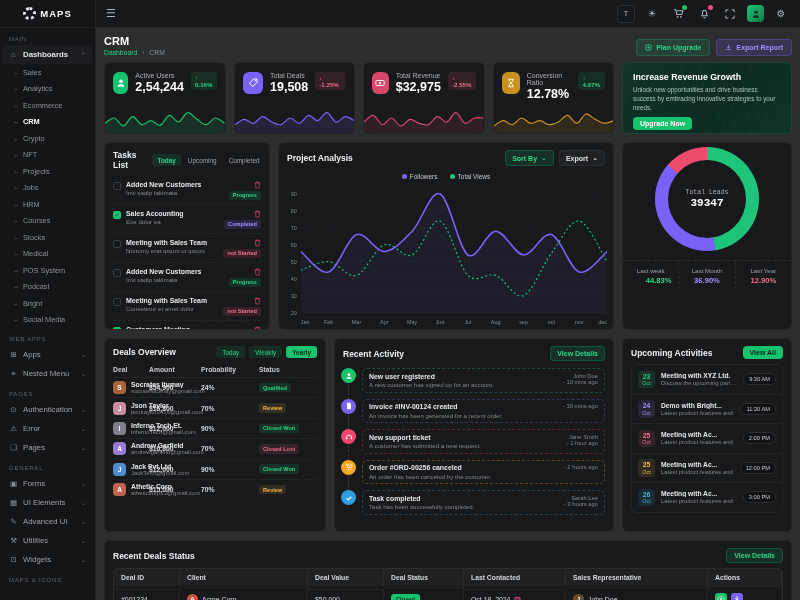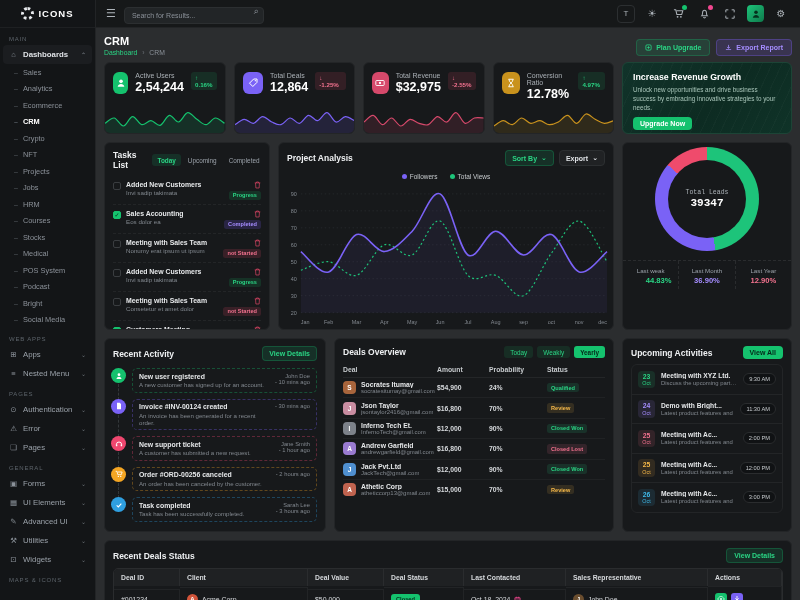--- a/index.html
+++ b/index.html
@@ -182,21 +182,21 @@
   svg { display:block; }
 </style>
 </head>
 <body>
 
 <div class="app">
 
   <aside class="sidebar">
     <div class="logo">
       <span class="logo-mark"></span>
-      <span class="logo-text">ICONS</span>
+      <span class="logo-text">MAPS</span>
     </div>
     <nav id="sidenav">
         <div class="nav-label">MAIN</div>
         <div class="nav-item open">
           <span class="glyph">⌂</span>
           <span>Dashboards</span>
           <span class="chev">⌃</span>
         </div>
         <div class="sub-item">
           <span class="dash">–</span>
@@ -316,24 +316,20 @@
           <span class="chev">⌄</span>
         </div>
         <div class="nav-label">MAPS &amp; ICONS</div>
       </nav>
   </aside>
 
   <div class="main">
 
     <header class="topbar">
       <span class="hamburger">☰</span>
-      <div class="search-wrap">
-        <input type="text" placeholder="Search for Results..." style="">
-        <span class="search-glass">⌕</span>
-      </div>
       <div class="topbar-spacer"></div>
       <span class="tb-icon boxed">T</span>
       <span class="tb-icon">☀</span>
       <span class="tb-icon">
         <svg width="11" height="11" viewBox="0 0 12 12">
             <path d="M1 2h2l1.2 5h5.3l1.2-4H4" fill="none" stroke="#aab0b6" stroke-width="1.1"></path>
             <circle cx="5" cy="9.6" r="1" fill="#aab0b6"></circle>
             <circle cx="8.6" cy="9.6" r="1" fill="#aab0b6"></circle>
           </svg>
         <span class="dot green"></span>
@@ -411,21 +407,21 @@
         <div class="panel stat-card" id="stat1">
             <div class="stat-top">
               <span class="stat-ico" style="background: rgb(122, 98, 246);">
                 <svg width="10" height="10" viewBox="0 0 12 12">
                   <path d="M6.8 1.2h4v4l-5 5-4-4z" fill="none" stroke="#fff" stroke-width="1.2"></path>
                   <circle cx="8.8" cy="3.2" r=".8" fill="#fff"></circle>
                 </svg>
               </span>
               <div>
                 <div class="stat-label">Total Deals</div>
-                <div class="stat-value">12,864</div>
+                <div class="stat-value">19,508</div>
               </div>
               <span class="stat-badge badge-down">↓ -1.25%</span>
             </div>
             <svg class="spark" viewBox="0 0 120 26" preserveAspectRatio="none">
               <path d="M0,17.666666666666668C1.5384615384615383,16.77777777777778,6.153846153846153,12.555555555555555,9.23076923076923,12.333333333333334C12.307692307692307,12.111111111111112,15.384615384615383,16.77777777777778,18.46153846153846,16.333333333333336C21.538461538461537,15.888888888888891,24.615384615384613,9.888888888888891,27.69230769230769,9.666666666666668C30.769230769230766,9.444444444444445,33.84615384615385,13.666666666666666,36.92307692307692,15C39.99999999999999,16.333333333333332,43.076923076923066,18.333333333333336,46.153846153846146,17.666666666666668C49.230769230769226,17,52.3076923076923,11.222222222222221,55.38461538461538,11C58.46153846153846,10.777777777777779,61.53846153846153,16.77777777777778,64.61538461538461,16.333333333333336C67.6923076923077,15.888888888888891,70.76923076923076,8.777777777777779,73.84615384615384,8.333333333333334C76.92307692307692,7.888888888888889,79.99999999999999,14.11111111111111,83.07692307692307,13.666666666666666C86.15384615384615,13.222222222222221,89.23076923076921,5.444444444444442,92.30769230769229,5.666666666666664C95.38461538461537,5.888888888888887,98.46153846153845,14.333333333333332,101.53846153846153,15C104.61538461538461,15.666666666666668,107.69230769230768,9.88888888888889,110.76923076923076,9.666666666666668C113.84615384615384,9.444444444444446,118.46153846153845,13,119.99999999999999,13.666666666666666 L120,26 L0,26 Z" fill="#7a62f6" opacity="0.14"></path>
               <path d="M0,17.666666666666668C1.5384615384615383,16.77777777777778,6.153846153846153,12.555555555555555,9.23076923076923,12.333333333333334C12.307692307692307,12.111111111111112,15.384615384615383,16.77777777777778,18.46153846153846,16.333333333333336C21.538461538461537,15.888888888888891,24.615384615384613,9.888888888888891,27.69230769230769,9.666666666666668C30.769230769230766,9.444444444444445,33.84615384615385,13.666666666666666,36.92307692307692,15C39.99999999999999,16.333333333333332,43.076923076923066,18.333333333333336,46.153846153846146,17.666666666666668C49.230769230769226,17,52.3076923076923,11.222222222222221,55.38461538461538,11C58.46153846153846,10.777777777777779,61.53846153846153,16.77777777777778,64.61538461538461,16.333333333333336C67.6923076923077,15.888888888888891,70.76923076923076,8.777777777777779,73.84615384615384,8.333333333333334C76.92307692307692,7.888888888888889,79.99999999999999,14.11111111111111,83.07692307692307,13.666666666666666C86.15384615384615,13.222222222222221,89.23076923076921,5.444444444444442,92.30769230769229,5.666666666666664C95.38461538461537,5.888888888888887,98.46153846153845,14.333333333333332,101.53846153846153,15C104.61538461538461,15.666666666666668,107.69230769230768,9.88888888888889,110.76923076923076,9.666666666666668C113.84615384615384,9.444444444444446,118.46153846153845,13,119.99999999999999,13.666666666666666" fill="none" stroke="#7a62f6" stroke-width="1.2"></path>
             </svg>
           </div>
         <div class="panel stat-card" id="stat2">
             <div class="stat-top">
@@ -648,20 +644,111 @@
                 <div class="lbl">Last Year</div>
                 <div class="val" style="color: rgb(243, 114, 143);">12.90%</div>
               </div>
             </div>
         </div>
       </div>
 
       <div class="row-low">
         <div class="panel">
           <div class="panel-head">
+            <span class="panel-title">Deals Overview</span>
+            <span class="deal-tabs" id="dealTabs">
+                <button class="deal-tab">Today</button>
+                <button class="deal-tab">Weakly</button>
+                <button class="deal-tab active">Yearly</button>
+              </span>
+          </div>
+          <div class="deals-grid" id="dealsGrid">
+              <div class="deals-hrow">
+                <div>Deal</div>
+                <div>Amount</div>
+                <div>Probability</div>
+                <div>Status</div>
+              </div>
+              <div class="deal-row">
+                <div class="deal-person">
+                  <span class="deal-av" style="background: rgb(168, 101, 60);">S</span>
+                  <div>
+                    <div class="deal-name">Socrates Itumay</div>
+                    <div class="deal-email">socratesitumay@gmail.com</div>
+                  </div>
+                </div>
+                <div class="deal-amt">$54,900</div>
+                <div class="deal-prob">24%</div>
+                <span class="status-badge" style="background: rgba(42, 212, 132, 0.133); color: rgb(42, 212, 132);">Qualified</span>
+              </div>
+              <div class="deal-row">
+                <div class="deal-person">
+                  <span class="deal-av" style="background: rgb(201, 141, 161);">J</span>
+                  <div>
+                    <div class="deal-name">Json Taylor</div>
+                    <div class="deal-email">jsontaylor2416@gmail.com</div>
+                  </div>
+                </div>
+                <div class="deal-amt">$16,800</div>
+                <div class="deal-prob">70%</div>
+                <span class="status-badge" style="background: rgba(245, 184, 73, 0.133); color: rgb(245, 184, 73);">Review</span>
+              </div>
+              <div class="deal-row">
+                <div class="deal-person">
+                  <span class="deal-av" style="background: rgb(125, 130, 138);">I</span>
+                  <div>
+                    <div class="deal-name">Inferno Tech Et.</div>
+                    <div class="deal-email">InfernoTech@gmail.com</div>
+                  </div>
+                </div>
+                <div class="deal-amt">$12,000</div>
+                <div class="deal-prob">90%</div>
+                <span class="status-badge" style="background: rgba(42, 212, 132, 0.133); color: rgb(42, 212, 132);">Closed Won</span>
+              </div>
+              <div class="deal-row">
+                <div class="deal-person">
+                  <span class="deal-av" style="background: rgb(154, 123, 209);">A</span>
+                  <div>
+                    <div class="deal-name">Andrew Garfield</div>
+                    <div class="deal-email">andrewgarfield@gmail.com</div>
+                  </div>
+                </div>
+                <div class="deal-amt">$16,800</div>
+                <div class="deal-prob">70%</div>
+                <span class="status-badge" style="background: rgba(243, 114, 143, 0.133); color: rgb(243, 114, 143);">Closed Lost</span>
+              </div>
+              <div class="deal-row">
+                <div class="deal-person">
+                  <span class="deal-av" style="background: rgb(79, 143, 208);">J</span>
+                  <div>
+                    <div class="deal-name">Jack Pvt.Ltd</div>
+                    <div class="deal-email">JackTech@gmail.com</div>
+                  </div>
+                </div>
+                <div class="deal-amt">$12,000</div>
+                <div class="deal-prob">90%</div>
+                <span class="status-badge" style="background: rgba(42, 212, 132, 0.133); color: rgb(42, 212, 132);">Closed Won</span>
+              </div>
+              <div class="deal-row">
+                <div class="deal-person">
+                  <span class="deal-av" style="background: rgb(192, 99, 79);">A</span>
+                  <div>
+                    <div class="deal-name">Athetic Corp</div>
+                    <div class="deal-email">atheticcorp13@gmail.com</div>
+                  </div>
+                </div>
+                <div class="deal-amt">$15,000</div>
+                <div class="deal-prob">70%</div>
+                <span class="status-badge" style="background: rgba(245, 184, 73, 0.133); color: rgb(245, 184, 73);">Review</span>
+              </div>
+            </div>
+        </div>
+
+        <div class="panel">
+          <div class="panel-head">
             <span class="panel-title">Recent Activity</span>
             <button class="btn btn-green-soft" style="padding:3px 6px;">View Details</button>
           </div>
           <div class="act-list" id="actList">
               <div class="act-item">
                 <span class="act-line"></span>
                 <span class="act-ico" style="background: rgb(21, 194, 110);">
                   <svg width="8" height="8" viewBox="0 0 12 12">
                     <circle cx="6" cy="4" r="2.1" fill="#fff"></circle>
                     <path d="M2.2 10.5c.5-2.3 2-3.3 3.8-3.3s3.3 1 3.8 3.3z" fill="#fff"></path>
@@ -730,111 +817,20 @@
                     <path d="M2.5 6.5l2.5 2.5 4.5-5" fill="none" stroke="#fff" stroke-width="1.7"></path>
                   </svg>
                 </span>
                 <div class="act-card" style="border-color: rgba(47, 159, 224, 0.333);">
                   <div>
                     <div class="act-title">Task completed</div>
                     <div class="act-desc">Task has been successfully completed.</div>
                   </div>
                   <div class="act-meta">Sarah Lee<br>- 3 hours ago</div>
                 </div>
-              </div>
-            </div>
-        </div>
-
-        <div class="panel">
-          <div class="panel-head">
-            <span class="panel-title">Deals Overview</span>
-            <span class="deal-tabs" id="dealTabs">
-                <button class="deal-tab">Today</button>
-                <button class="deal-tab">Weakly</button>
-                <button class="deal-tab active">Yearly</button>
-              </span>
-          </div>
-          <div class="deals-grid" id="dealsGrid">
-              <div class="deals-hrow">
-                <div>Deal</div>
-                <div>Amount</div>
-                <div>Probability</div>
-                <div>Status</div>
-              </div>
-              <div class="deal-row">
-                <div class="deal-person">
-                  <span class="deal-av" style="background: rgb(168, 101, 60);">S</span>
-                  <div>
-                    <div class="deal-name">Socrates Itumay</div>
-                    <div class="deal-email">socratesitumay@gmail.com</div>
-                  </div>
-                </div>
-                <div class="deal-amt">$54,900</div>
-                <div class="deal-prob">24%</div>
-                <span class="status-badge" style="background: rgba(42, 212, 132, 0.133); color: rgb(42, 212, 132);">Qualified</span>
-              </div>
-              <div class="deal-row">
-                <div class="deal-person">
-                  <span class="deal-av" style="background: rgb(201, 141, 161);">J</span>
-                  <div>
-                    <div class="deal-name">Json Taylor</div>
-                    <div class="deal-email">jsontaylor2416@gmail.com</div>
-                  </div>
-                </div>
-                <div class="deal-amt">$16,800</div>
-                <div class="deal-prob">70%</div>
-                <span class="status-badge" style="background: rgba(245, 184, 73, 0.133); color: rgb(245, 184, 73);">Review</span>
-              </div>
-              <div class="deal-row">
-                <div class="deal-person">
-                  <span class="deal-av" style="background: rgb(125, 130, 138);">I</span>
-                  <div>
-                    <div class="deal-name">Inferno Tech Et.</div>
-                    <div class="deal-email">InfernoTech@gmail.com</div>
-                  </div>
-                </div>
-                <div class="deal-amt">$12,000</div>
-                <div class="deal-prob">90%</div>
-                <span class="status-badge" style="background: rgba(42, 212, 132, 0.133); color: rgb(42, 212, 132);">Closed Won</span>
-              </div>
-              <div class="deal-row">
-                <div class="deal-person">
-                  <span class="deal-av" style="background: rgb(154, 123, 209);">A</span>
-                  <div>
-                    <div class="deal-name">Andrew Garfield</div>
-                    <div class="deal-email">andrewgarfield@gmail.com</div>
-                  </div>
-                </div>
-                <div class="deal-amt">$16,800</div>
-                <div class="deal-prob">70%</div>
-                <span class="status-badge" style="background: rgba(243, 114, 143, 0.133); color: rgb(243, 114, 143);">Closed Lost</span>
-              </div>
-              <div class="deal-row">
-                <div class="deal-person">
-                  <span class="deal-av" style="background: rgb(79, 143, 208);">J</span>
-                  <div>
-                    <div class="deal-name">Jack Pvt.Ltd</div>
-                    <div class="deal-email">JackTech@gmail.com</div>
-                  </div>
-                </div>
-                <div class="deal-amt">$12,000</div>
-                <div class="deal-prob">90%</div>
-                <span class="status-badge" style="background: rgba(42, 212, 132, 0.133); color: rgb(42, 212, 132);">Closed Won</span>
-              </div>
-              <div class="deal-row">
-                <div class="deal-person">
-                  <span class="deal-av" style="background: rgb(192, 99, 79);">A</span>
-                  <div>
-                    <div class="deal-name">Athetic Corp</div>
-                    <div class="deal-email">atheticcorp13@gmail.com</div>
-                  </div>
-                </div>
-                <div class="deal-amt">$15,000</div>
-                <div class="deal-prob">70%</div>
-                <span class="status-badge" style="background: rgba(245, 184, 73, 0.133); color: rgb(245, 184, 73);">Review</span>
               </div>
             </div>
         </div>
 
         <div class="panel">
           <div class="panel-head">
             <span class="panel-title">Upcoming Activities</span>
             <button class="btn btn-green" style="padding:3px 7px;">View All</button>
           </div>
           <div class="up-list" id="upList">

